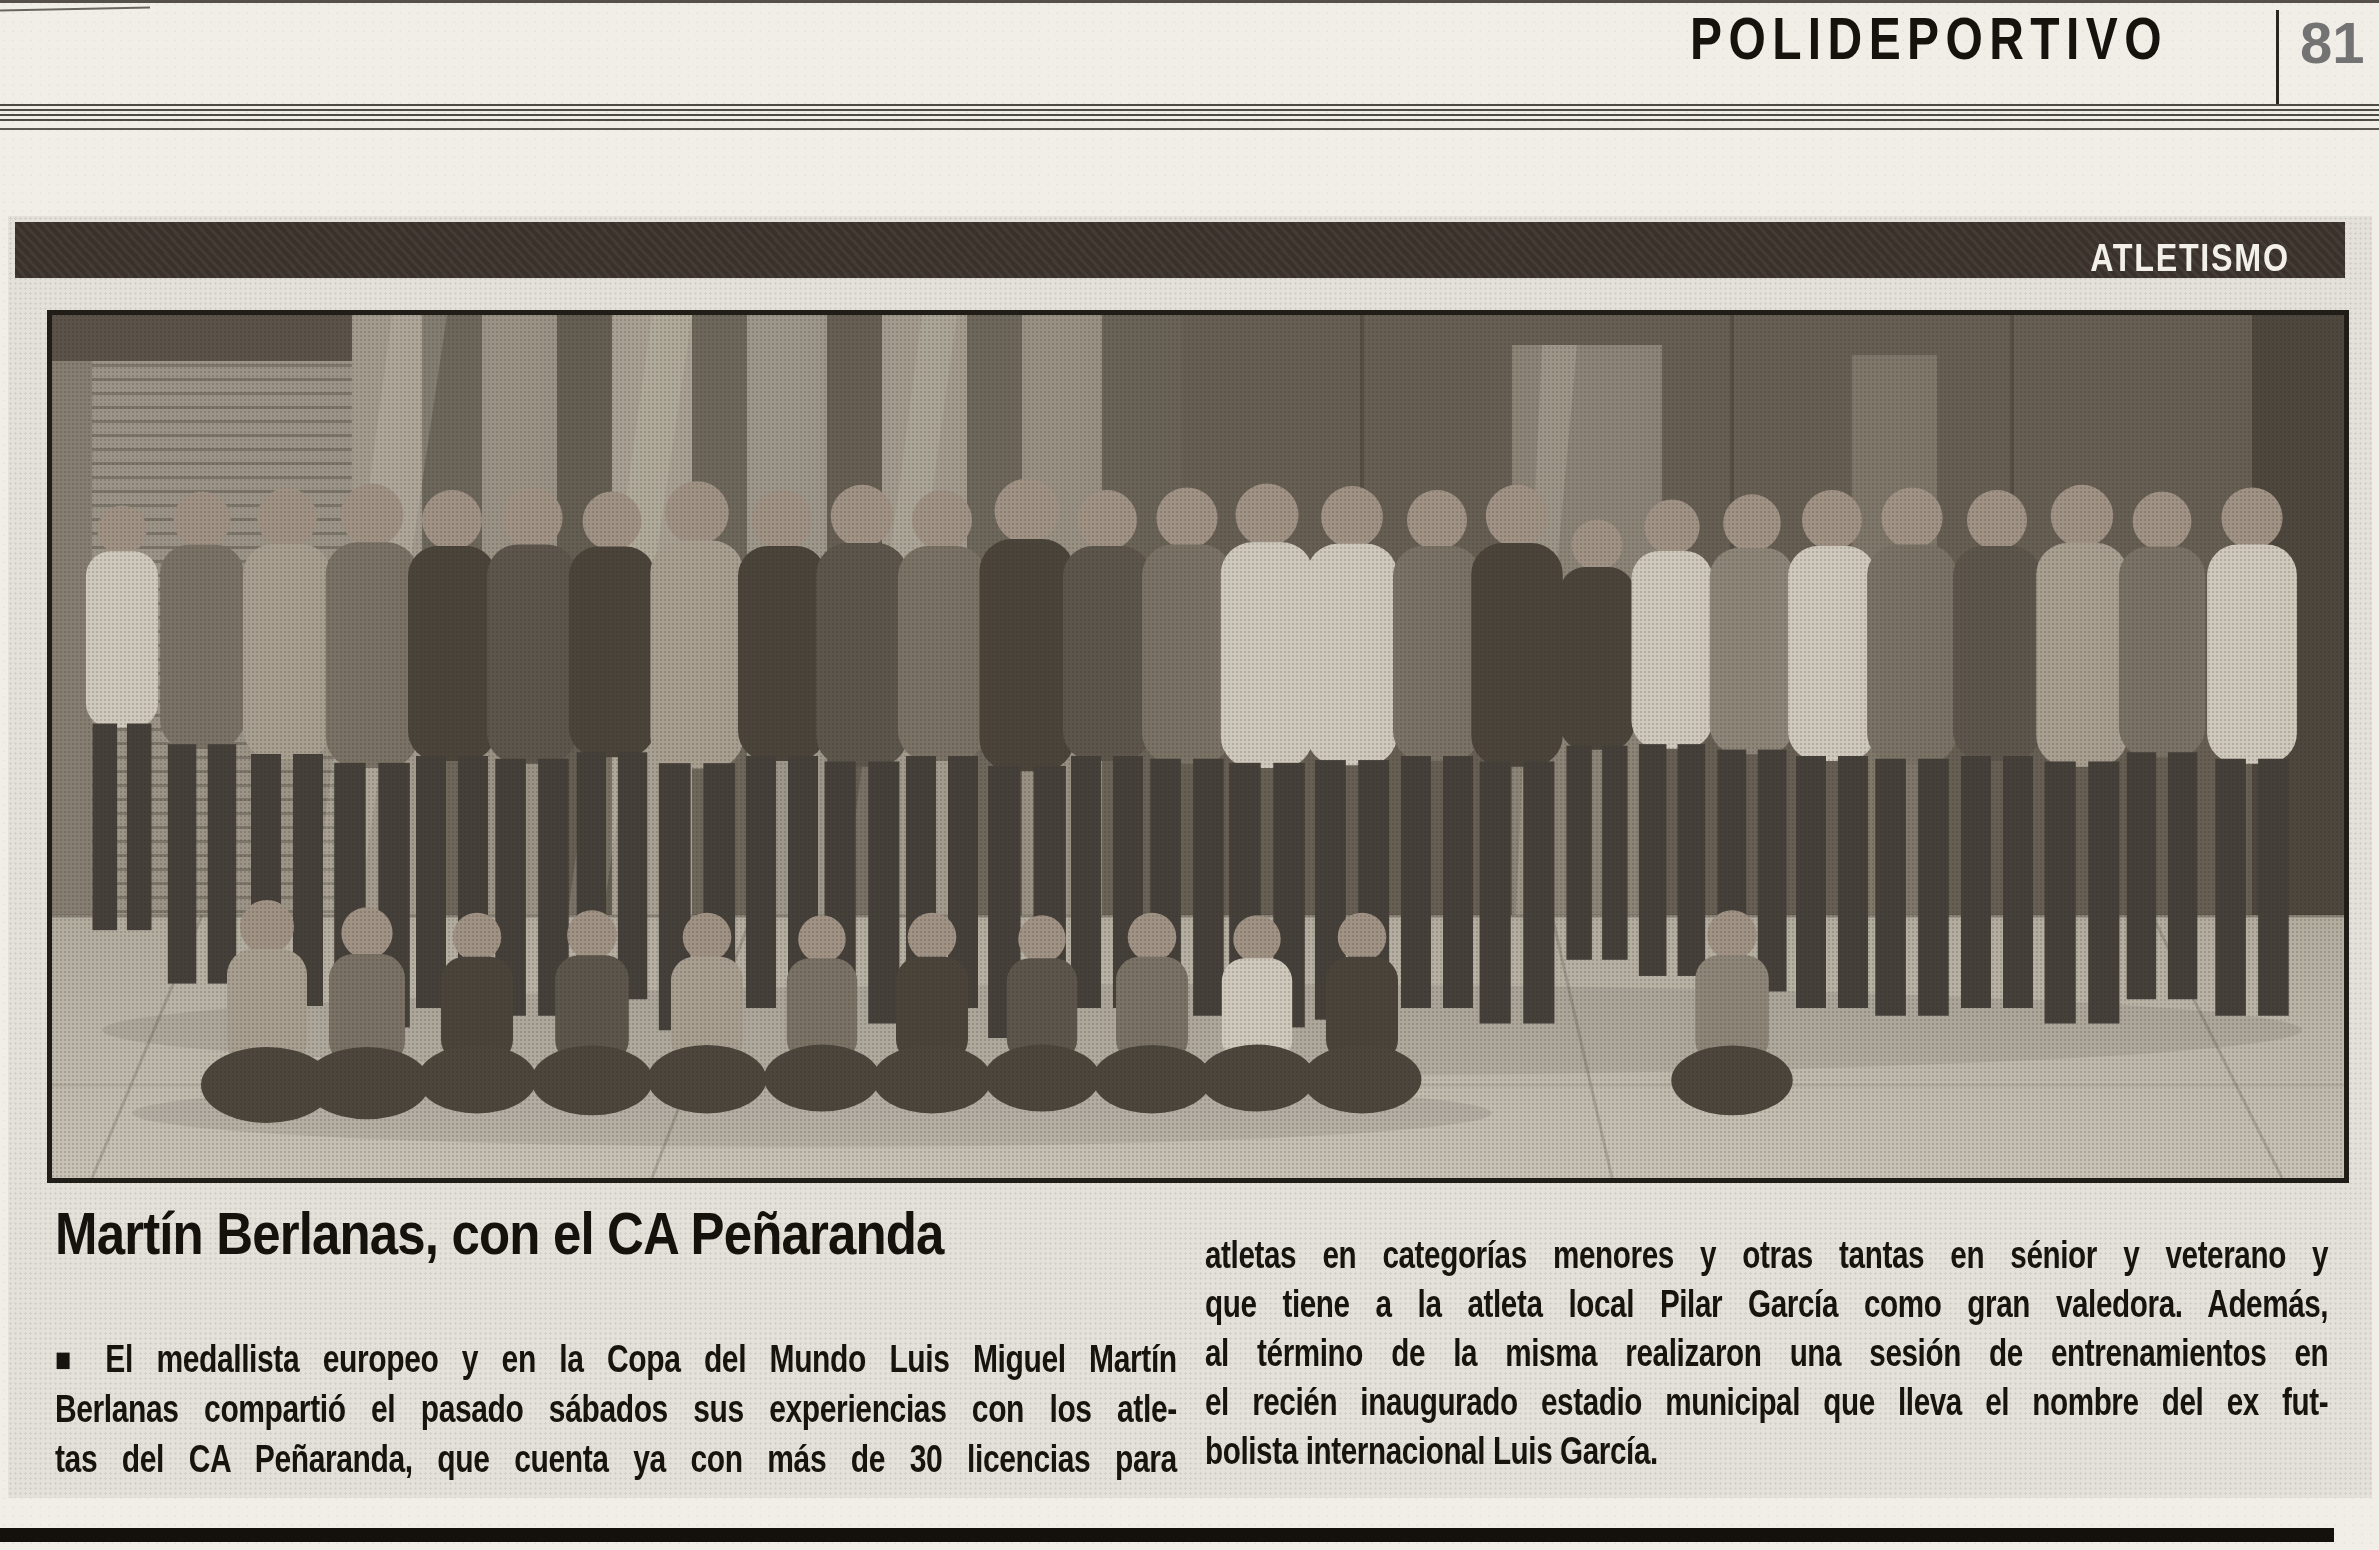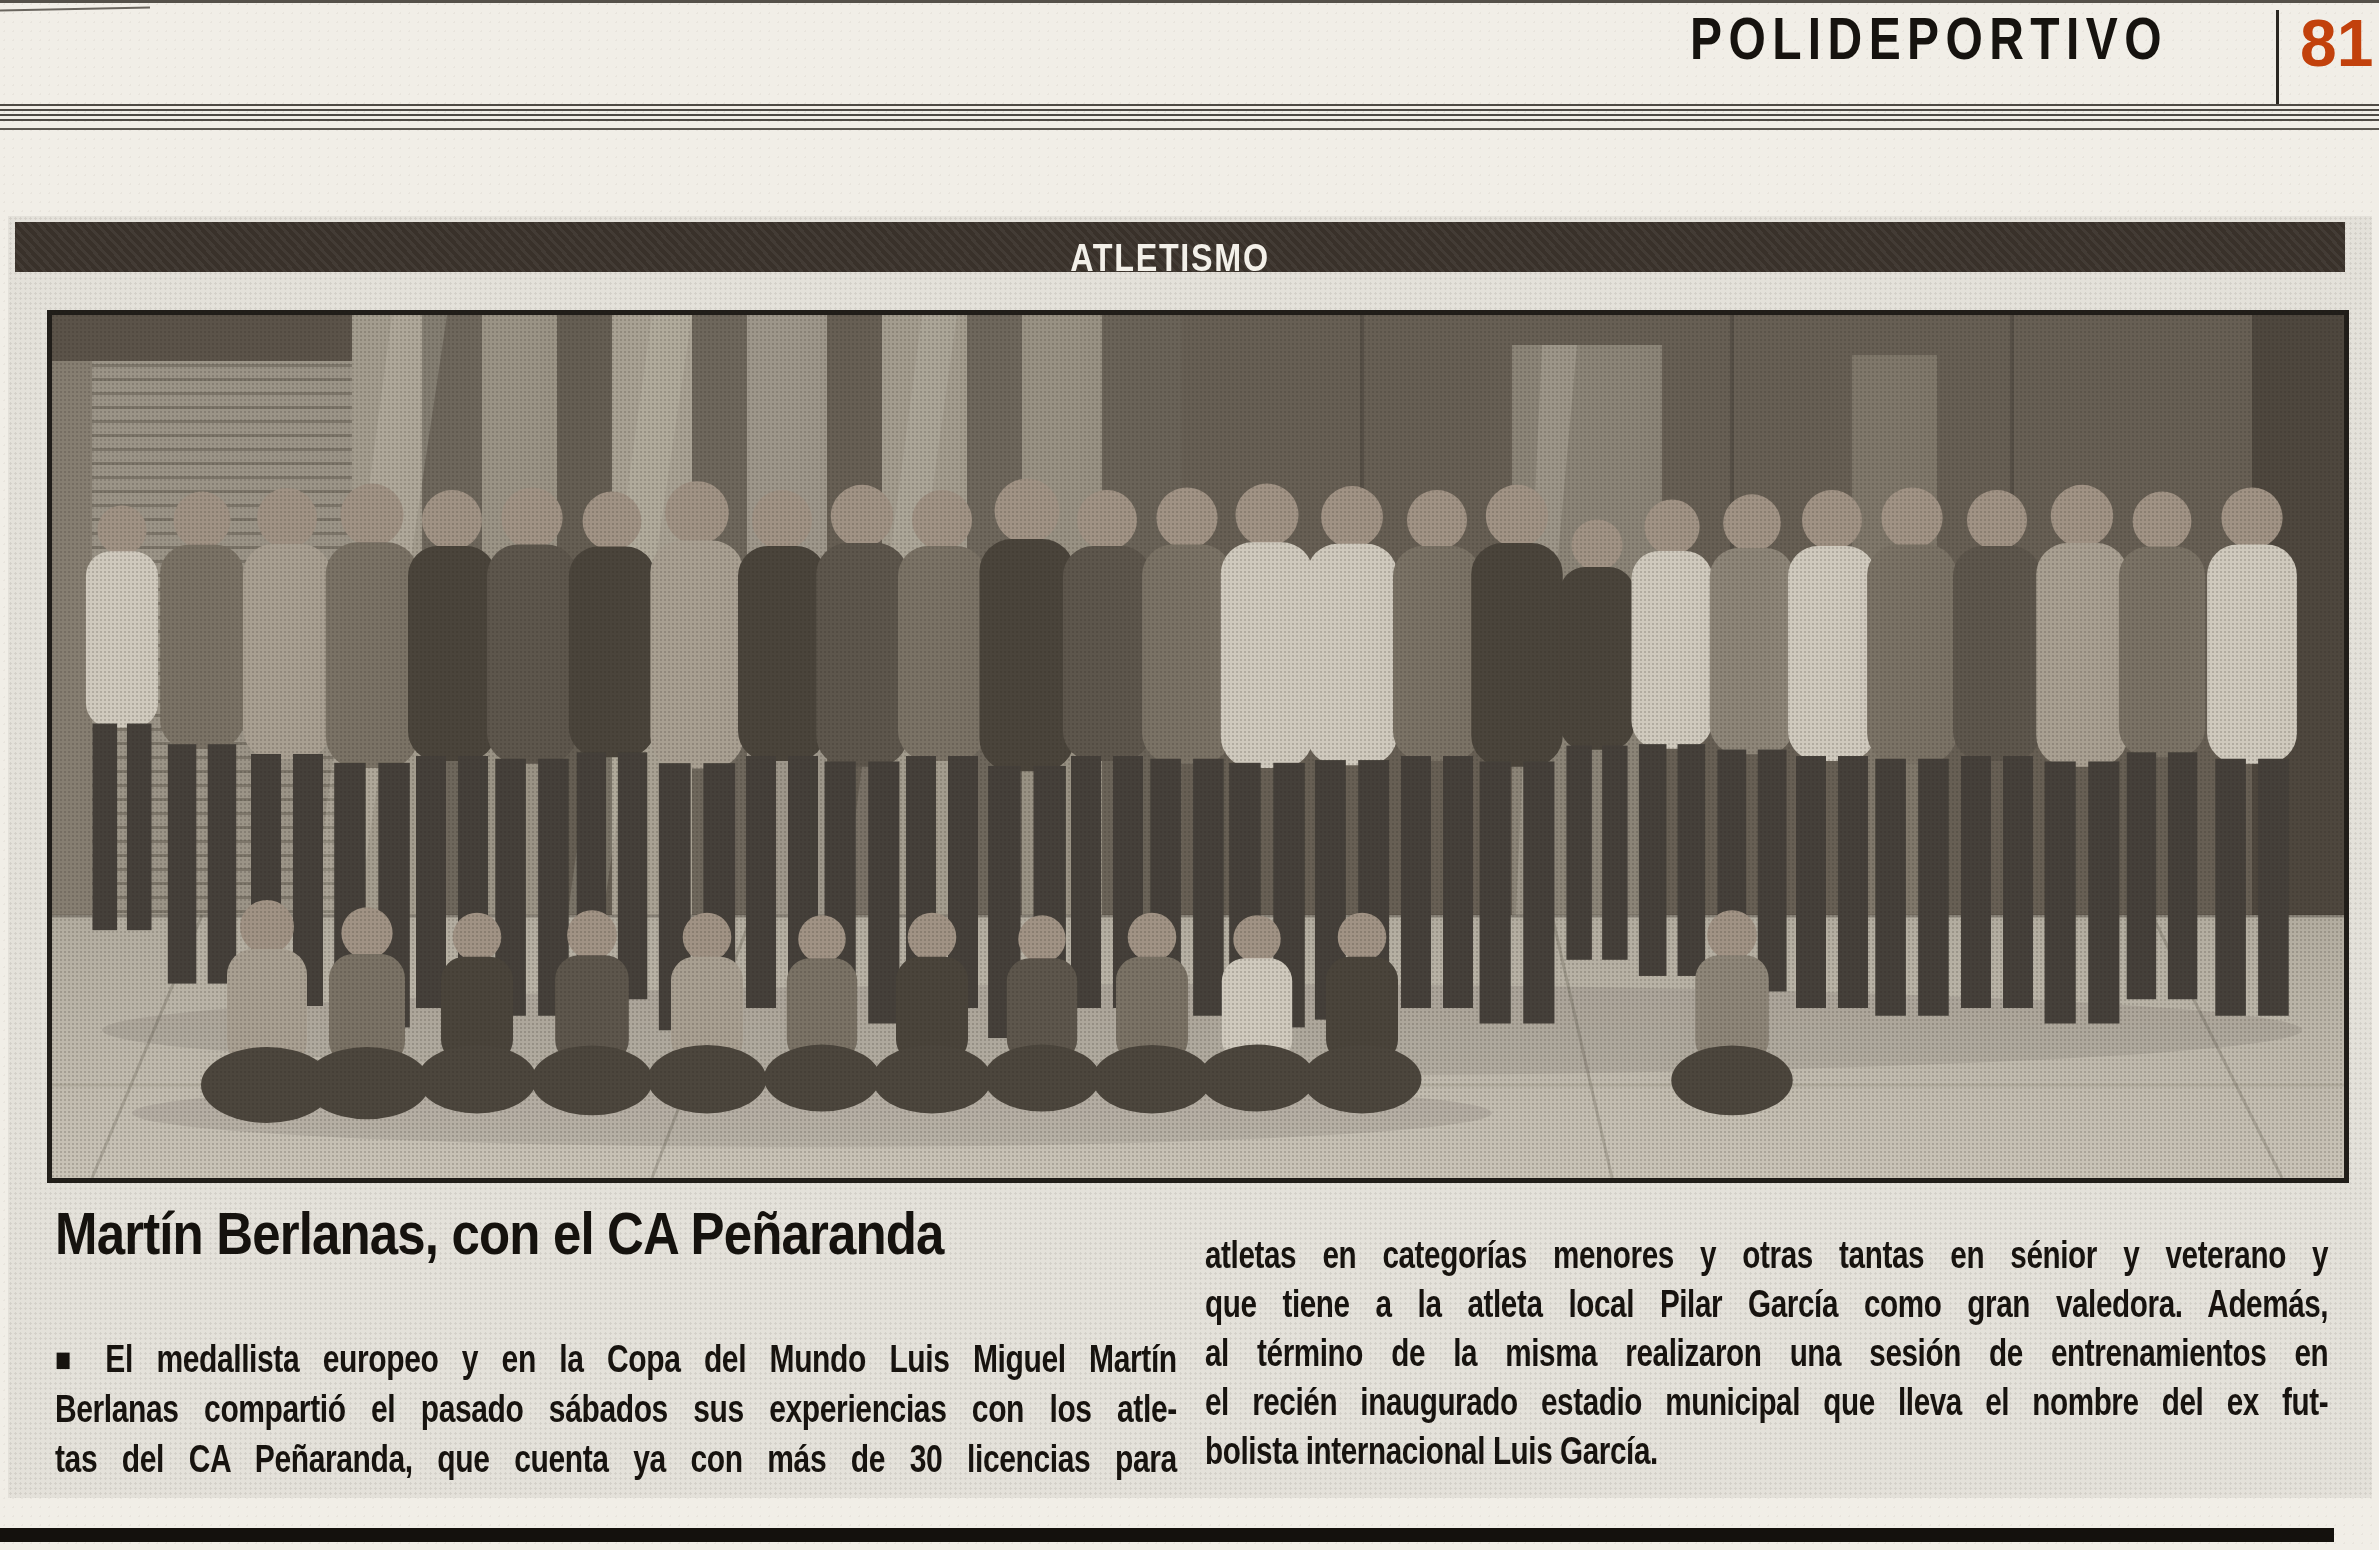--- a/index.html
+++ b/index.html
@@ -15,40 +15,40 @@
   
   .top-rule{left:0;top:0;width:2379px;height:3px;background:#55514a;}
   .top-rule-2{left:0;top:8px;width:150px;height:2px;background:#6a665f;transform:rotate(-1.2deg);}
   .section-title{
     left:1690px;top:8px;width:640px;height:62px;line-height:62px;
     font-size:60px;font-weight:bold;letter-spacing:8px;color:#16130f;
     transform:scaleX(.8);transform-origin:left top;white-space:nowrap;
   }
   .header-sep{left:2276px;top:10px;width:3px;height:94px;background:#2a2722;}
   .page-number{
-    left:2300px;top:16px;font-size:66px;font-weight:bold;color:#c2410c;line-height:54px;
+    left:2300px;top:16px;font-size:58px;font-weight:bold;color:#737373;line-height:54px;
   }
   .header-rules{
     left:0;top:104px;width:2379px;height:19px;
     background:repeating-linear-gradient(to bottom,#4e4a44 0 2px,transparent 2px 5px);
   }
   .header-rule-single{left:0;top:128px;width:2379px;height:2px;background:#5d5952;}
 
   
   .article-panel{
     left:8px;top:216px;width:2364px;height:1282px;
     background-color:#e4e1da;
     background-image:radial-gradient(rgba(70,62,52,.10) 1.2px, transparent 1.2px);
     background-size:5px 5px;
   }
   .category-band{
-    left:15px;top:222px;width:2330px;height:50px;
+    left:15px;top:222px;width:2330px;height:56px;
     background-color:#39312a;
     background-image:repeating-linear-gradient(47deg, rgba(255,255,255,.05) 0 3px, transparent 3px 7px);
-    text-align:center;
+    text-align:right;
   }
   .category-tag{
     display:inline-block;margin-right:55px;height:70px;line-height:72px;
     font-size:38px;font-weight:bold;letter-spacing:2px;color:#f3f0e9;
     transform:scaleX(.85);transform-origin:right top;
   }
   
   .photo-frame{
     left:47px;top:310px;width:2302px;height:873px;
     border:5px solid #201d19;box-sizing:border-box;background:#867e71;

